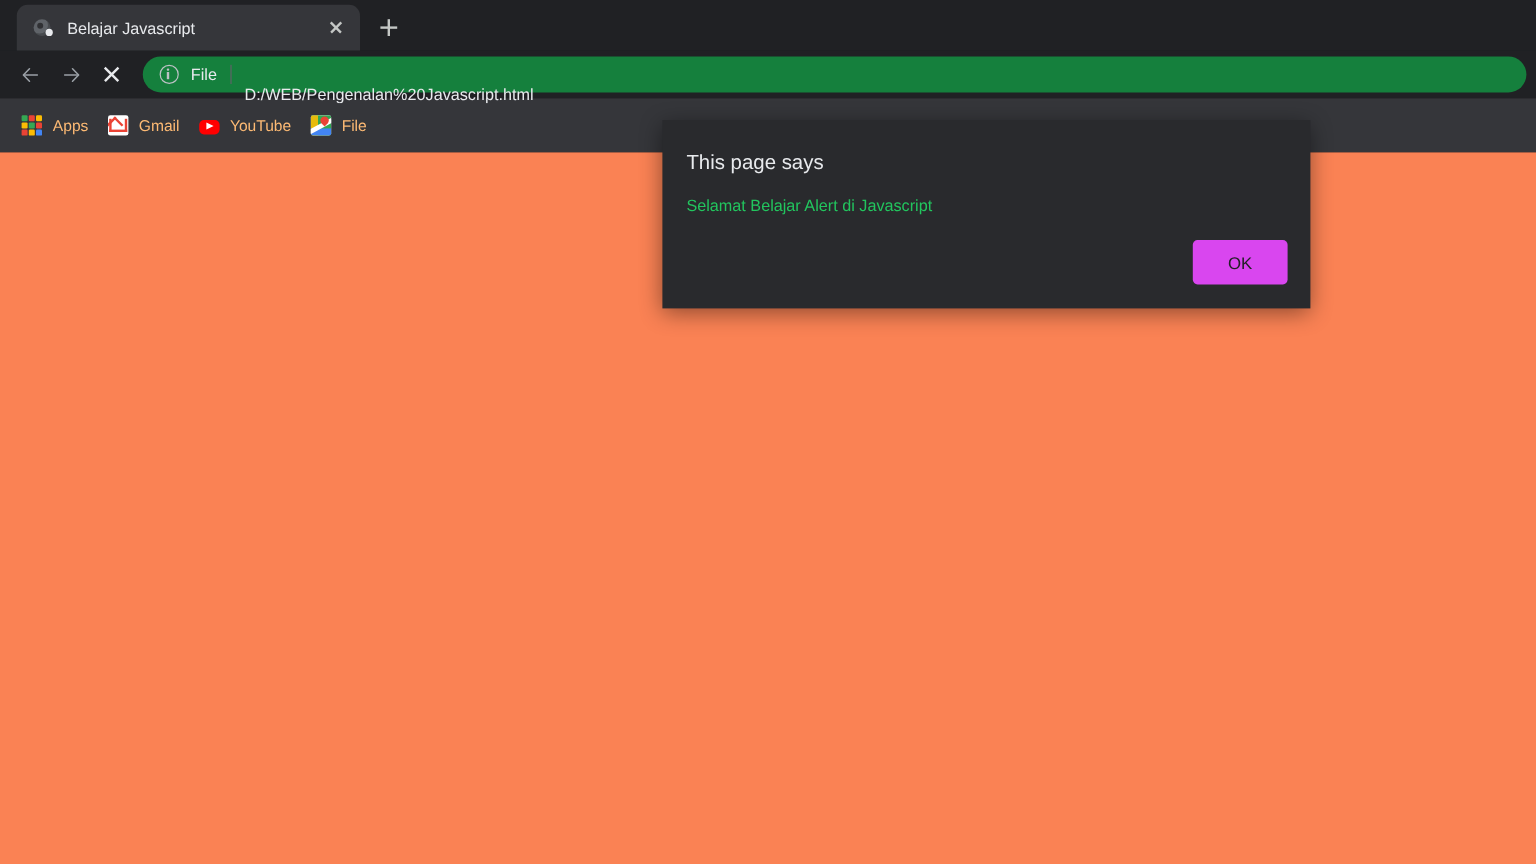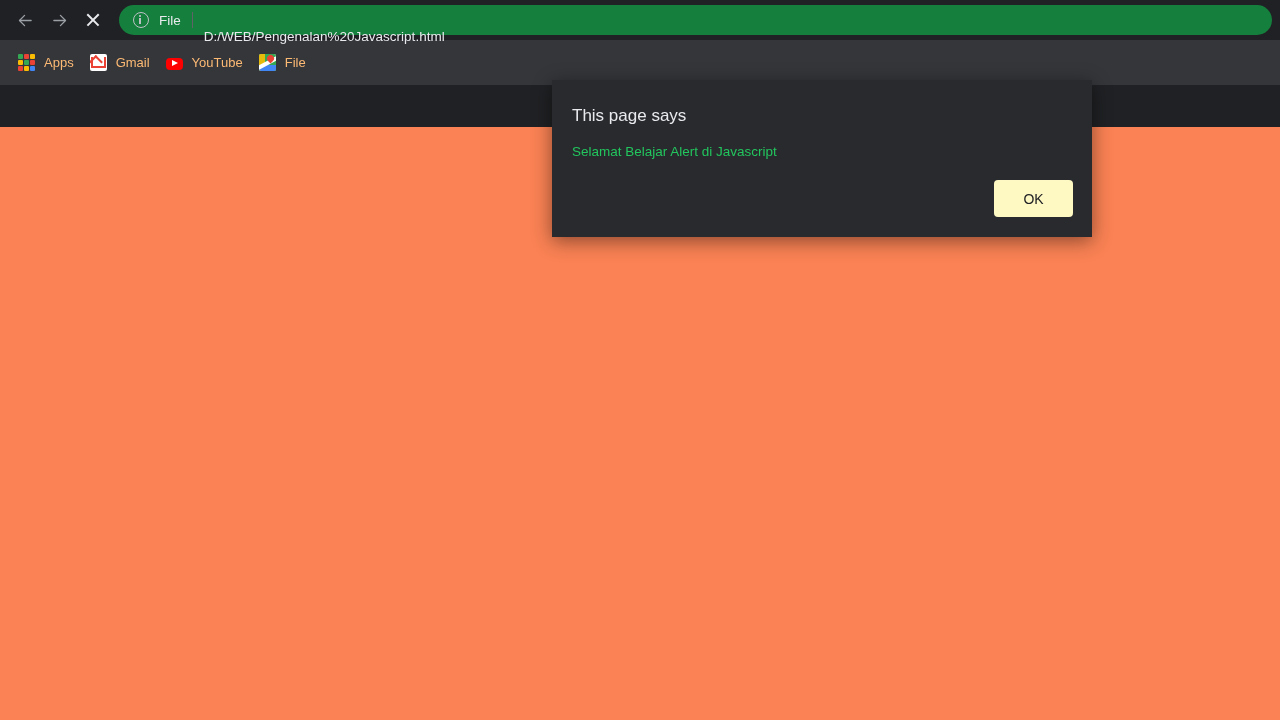--- a/index.html
+++ b/index.html
@@ -223,20 +223,31 @@
     border:none; border-radius:4px;
     font-size:14px; font-family:"Liberation Sans", sans-serif;
     cursor:pointer;
   }
 </style>
 </head>
 <body>
 
 <div id="browser">
 
+  <div class="tabstrip">
+    <div class="tab">
+      <span class="favicon">
+        <span class="globe"></span>
+          <span class="dot"></span>
+      </span>
+      <span class="tab-title">Belajar Javascript</span>
+      <span class="tab-close"></span>
+    </div>
+    <div class="newtab"></div>
+  </div>
 
   <div class="toolbar">
     <div class="navbtn">
       <span class="arrow">
         <svg width="15" height="15" viewBox="0 0 16 16">
             <path d="M7 2.5L1.6 8 7 13.5" fill="none" stroke="#9aa0a6" stroke-width="1.4" stroke-linecap="round" stroke-linejoin="round"></path>
             <path d="M2 8h12" stroke="#9aa0a6" stroke-width="1.4" stroke-linecap="round"></path>
           </svg>
       </span>
     </div>
@@ -295,21 +306,21 @@
           <span class="g white"></span>
           <span class="g pin"></span>
       </span>
       <span class="bm-label">File</span>
     </div>
 
   </div>
 
   <div class="page" id="pagebg" style="background: rgb(250, 130, 84);"></div>
 
-  <div class="dialog" style="background: rgb(41, 42, 45);">
+  <div class="dialog" style="background: rgb(41, 42, 45); margin-top: 20px;">
     <div class="dlg-title">This page says</div>
     <div class="dlg-msg">Selamat Belajar Alert di Javascript</div>
     <div class="dlg-actions">
-      <button class="btn-ok" style="background: #fef9c3;">OK</button>
+      <button class="btn-ok" style="background: #d946ef;">OK</button>
     </div>
   </div>
 
 </div>
 
 </body></html>

